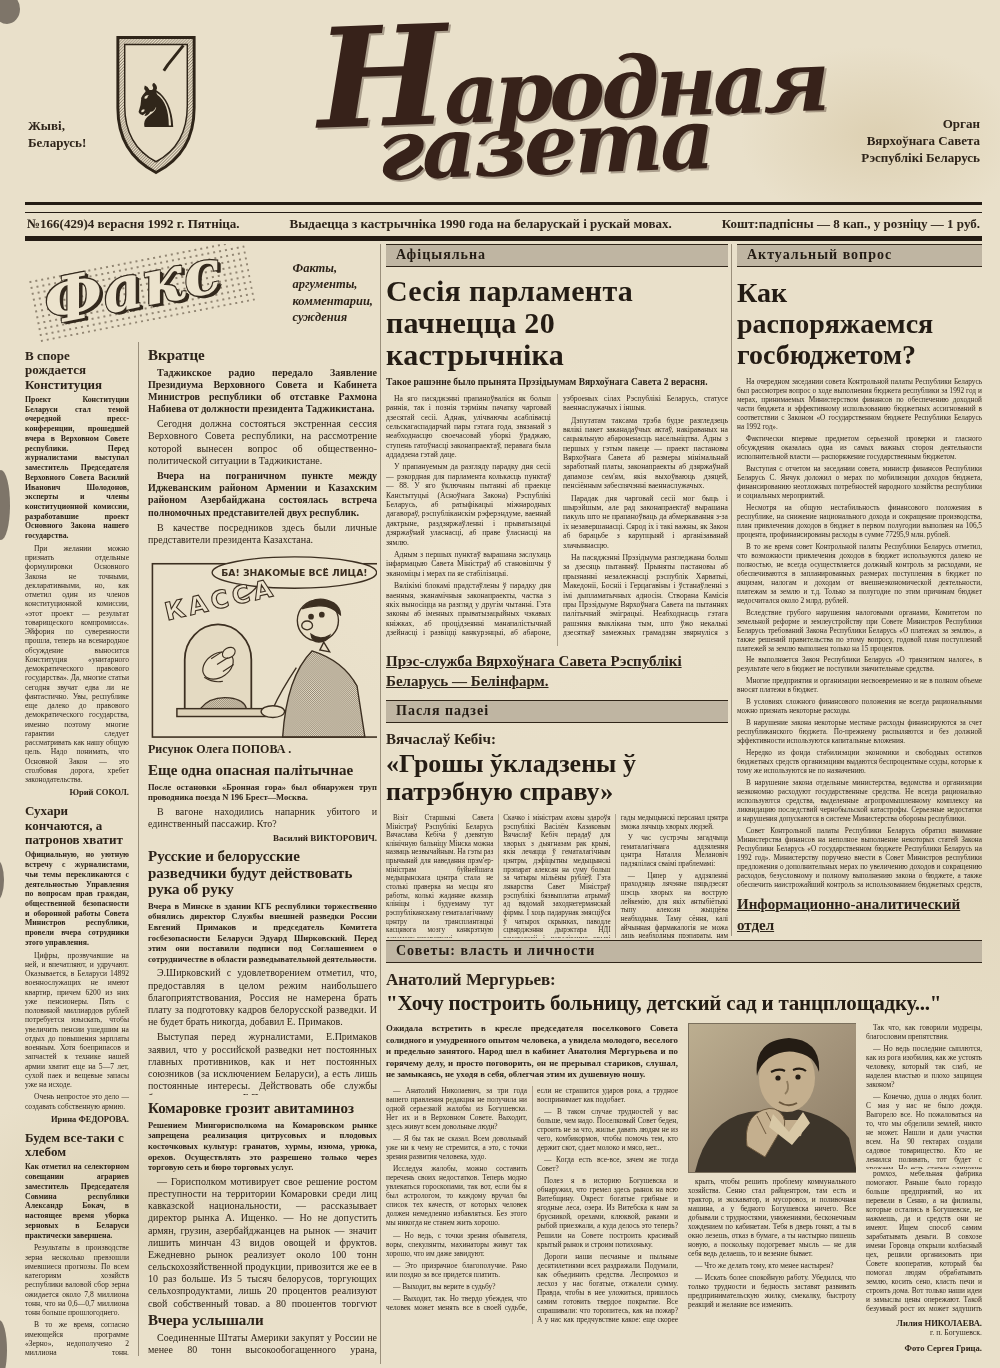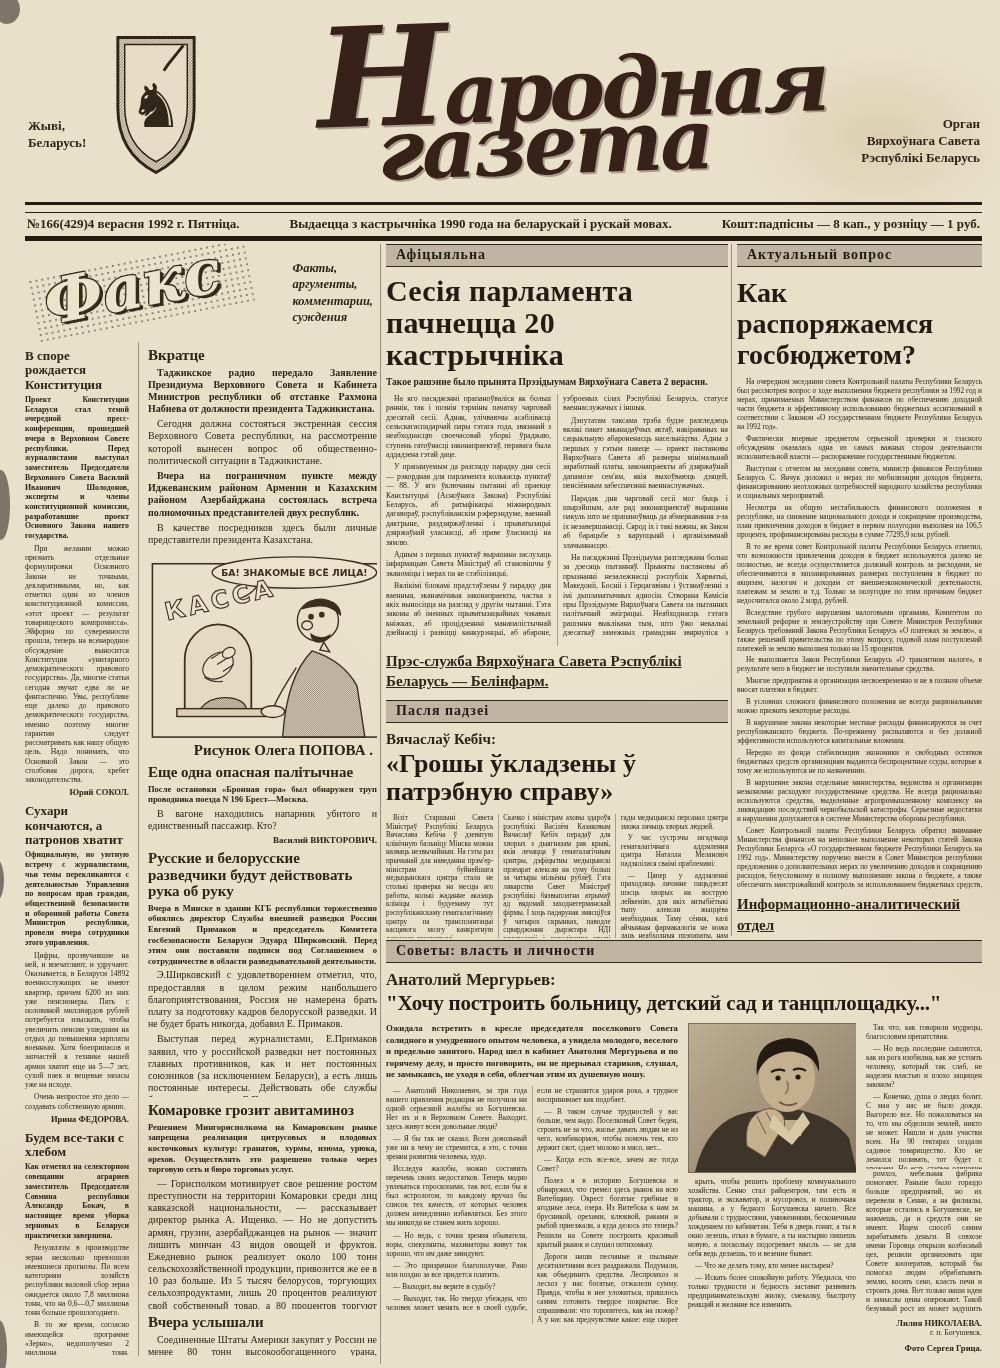--- a/index.html
+++ b/index.html
@@ -49,21 +49,21 @@
   .colA .lead{font-size:7.8px;}
   .colA .paras p{font-size:7.6px;}
   .colA .byline{font-size:8.5px;}
   .vdivL{width:1px;background:#9a8f7b;}
   .colB{flex:1;overflow:hidden;}
   .colB h3{font-size:15px;line-height:1.1;margin:5px 0 3px;}
   .colB .paras p{font-size:10px;}
   .briefs{max-height:206px;overflow:hidden;}
   .cartoon-wrap{margin-top:4px;}
   .cartoon{display:block;width:236px;height:188px;}
-  .cartoon-cap{font-weight:bold;font-size:15px;text-align:right;margin:2px 4px 2px 0;}
+  .cartoon-cap{font-weight:bold;font-size:12px;margin:2px 4px 2px 0;}
   .kassa-t{font-family:"DejaVu Sans",sans-serif;font-weight:bold;font-size:25px;letter-spacing:4px;fill:#ece3cd;stroke:#3c2f21;stroke-width:1.1px;}
   .bubble-t{font-family:"DejaVu Sans",sans-serif;font-weight:bold;font-size:9.5px;fill:#3c2f21;}
   .art2{max-height:252px;overflow:hidden;}
   .art3{max-height:212px;overflow:hidden;}
   
   .sec-mid{position:absolute;left:386px;top:244px;width:342px;height:694px;overflow:hidden;}
   .h-main{font-weight:bold;font-size:30px;line-height:1.06;letter-spacing:.3px;margin:8px 0 6px;color:#241c14;}
   .lead-main{font-weight:bold;font-size:9.5px;line-height:1.3;margin:0 0 5px;}
   .cols2{columns:2;column-gap:12px;column-rule:1px solid #a89d89;height:252px;overflow:hidden;}
   .cols2 p{font-size:7.7px;line-height:1.22;text-align:justify;margin:0 0 3px;text-indent:8px;}
@@ -326,21 +326,21 @@
         <div class="cols2i paras">
             <p>— Анатолий Николаевич, за три года вашего правления редакция не получила ни одной серьезной жалобы из Богушевска. Нет их и в Верховном Совете. Выходит, здесь живут всем довольные люди?</p>
             <p>— Я бы так не сказал. Всем довольный уже ни к чему не стремится, а это, с точки зрения развития человека, худо.</p>
             <p>Исследуя жалобы, можно составить перечень своих недостатков. Теперь модно увлекаться гороскопами, так вот, если бы я был астрологом, то каждому вручал бы список тех качеств, от которых человек должен немедленно избавляться. Без этого мы никогда не станем жить хорошо.</p>
             <p>— Но ведь, с точки зрения обывателя, воры, спекулянты, махинаторы живут так хорошо, что им даже завидуют.</p>
             <p>— Это призрачное благополучие. Рано или поздно за все придется платить.</p>
             <p>— Выходит, вы верите в судьбу?</p>
             <p>— Выходит, так. Но твердо убежден, что человек может менять все в своей судьбе, если не страшится ударов рока, а трудное воспринимает как подобает.</p>
             <p>— В таком случае трудностей у вас больше, чем надо. Поселковый Совет беден, строить не за что, жилье давать людям не из чего, комбикормов, чтобы помочь тем, кто держит скот, сдает молоко и мясо, нет...</p>
             <p>— Когда есть все-все, зачем же тогда Совет?</p>
-            <p>Полез я в историю Богушевска и обнаружил, что гремел здесь рынок на всю Витебщину. Окрест богатые грибные и ягодные леса, озера. Из Витебска к нам за брусникой, орехами, клюквой, раками и рыбой приезжали, а куда делось это теперь? Решили на Совете построить красивый крытый рынок и слушал потихоньку.</p>
+            <p>Полез я в историю Богушевска и обнаружил, что гремел здесь рынок на всю Витебщину. Окрест богатые грибные и ягодные леса, озера. Из Витебска к нам за брусникой, орехами, клюквой, раками и рыбой приезжали, а куда делось это теперь? Решили на Совете построить красивый крытый рынок и строим потихоньку.</p>
             <p>Дороги наши песчаные и пыльные десятилетиями всех раздражали. Подумали, как объединить средства. Леспромхоз и лесхоз у нас богатые, отжалели сумму. Правда, чтобы в нее уложиться, пришлось самим готовить твердое покрытие. Все спрашивали: что торопитесь, как на пожар? А у нас как предчувствие какое: еще скорее надо! Семь километров асфальта стоили нам тогда 180 тысяч, а в этом году на них едва уложишься и один. Успели по старым ценам проложить два с половиной километра водопровода, спроектировать скважину, заменить срубы колодцев. А теперь вот день и ночь голова болит, какое выгодное дело от-</p>
           </div>
       </div>
       <div class="iv-mid">
         <svg class="photo" viewBox="0 0 168 148">
           <defs>
             <linearGradient id="pbg" x1="0" y1="0" x2="1" y2="1">
               <stop offset="0" stop-color="#bcae90"></stop>
                 <stop offset="0.5" stop-color="#a4947b"></stop>
                 <stop offset="1" stop-color="#8b7b64"></stop>

